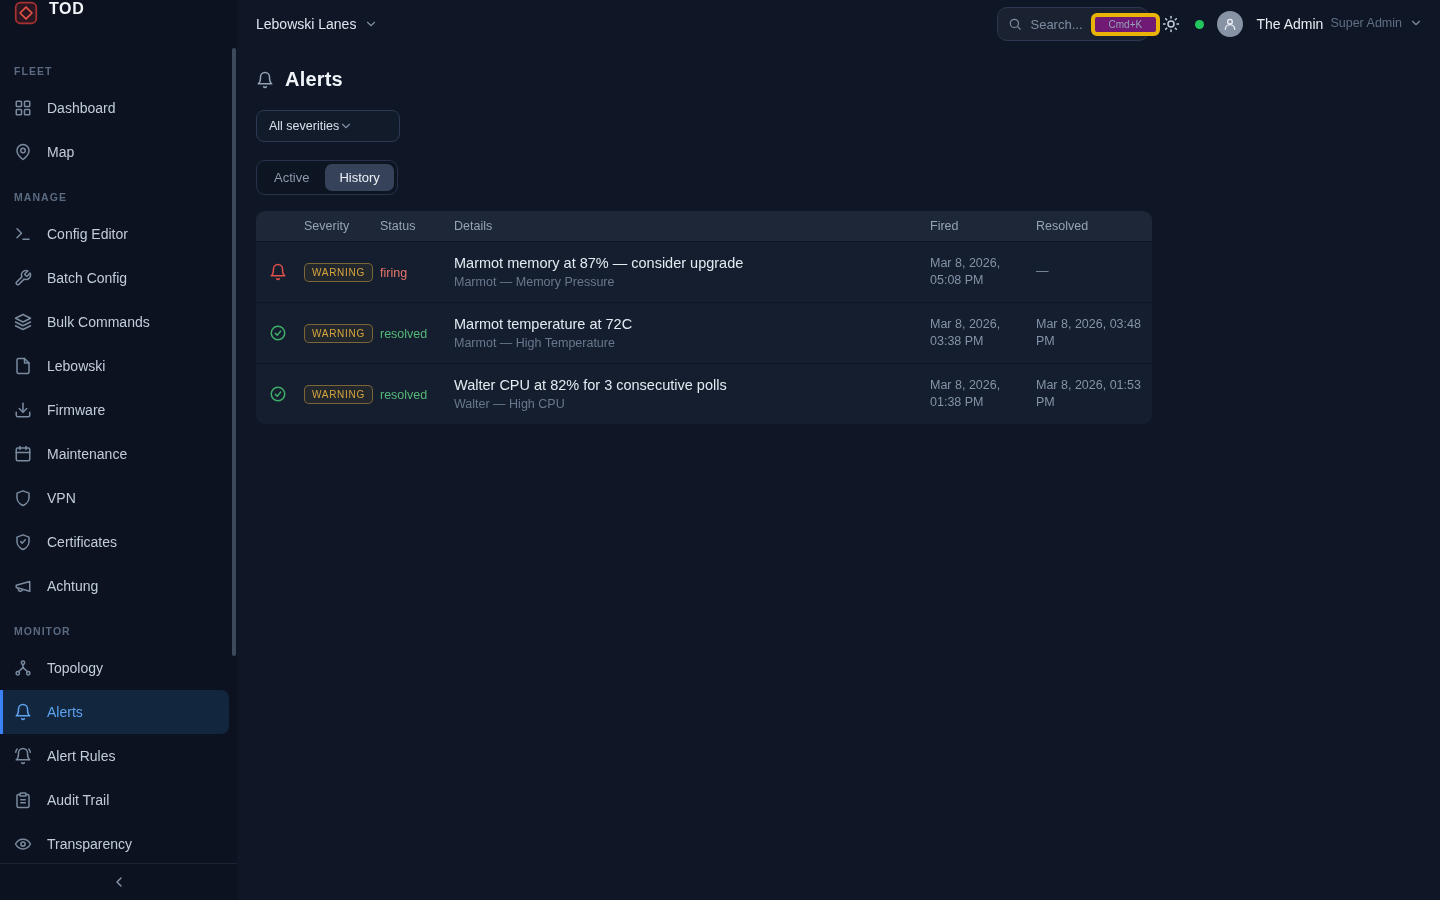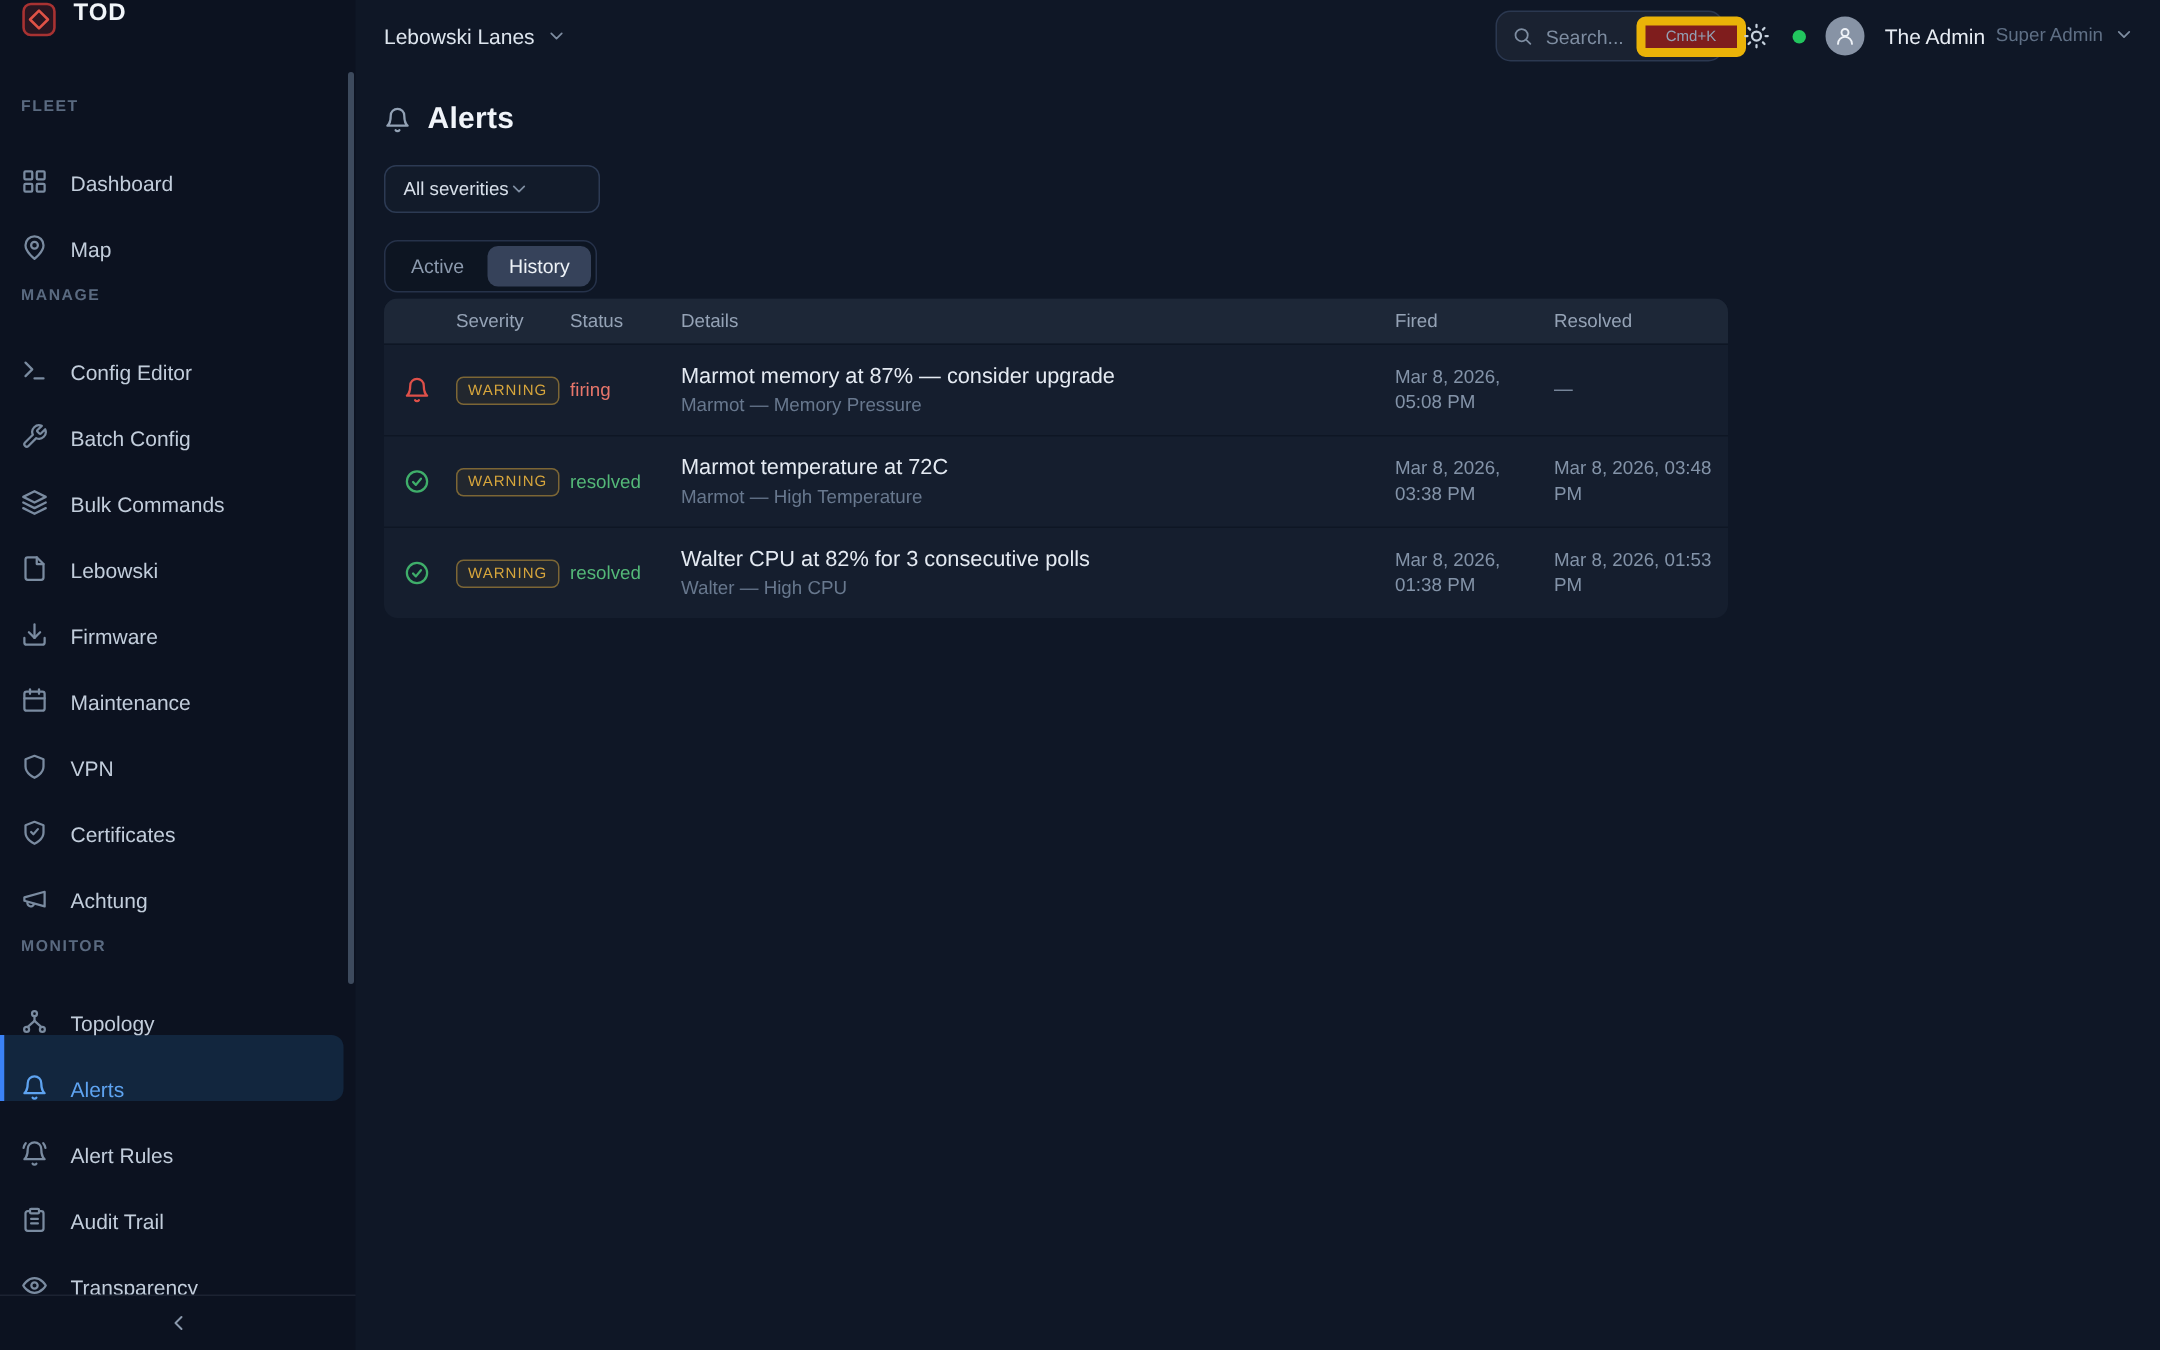--- a/index.html
+++ b/index.html
@@ -7,58 +7,58 @@
   body{font-family:"Liberation Sans",sans-serif;background:#0f1726;color:#e2e8f0;overflow:hidden;position:relative}
   svg.ic{fill:none;stroke:currentColor;stroke-width:2;stroke-linecap:round;stroke-linejoin:round;display:block}
 
   
   .sidebar{position:absolute;left:0;top:0;width:237px;height:900px;background:#0c1220;display:flex;flex-direction:column;z-index:2}
   .brand{height:48px;display:flex;gap:10px;padding:0 13px;flex:none}
   .logo svg{width:26px;height:26px;display:block}
   .brand-name{font-size:16px;font-weight:700;letter-spacing:.04em;color:#f1f5f9}
   .nav{flex:1;overflow:hidden}
   .section-label{font-size:10.5px;font-weight:700;letter-spacing:.1em;color:#5a6a80;padding:17px 14px 9px}
-  .nav-item{display:flex;align-items:flex-end;gap:15px;height:44px;padding:0 14px;font-size:14px;color:#c2cddb;cursor:pointer;background:none;border:none;width:100%;text-align:left;font-family:inherit}
+  .nav-item{display:flex;align-items:center;gap:15px;height:44px;padding:0 14px;font-size:14px;color:#c2cddb;cursor:pointer;background:none;border:none;width:100%;text-align:left;font-family:inherit}
   .nav-item .nav-icon{width:18px;height:18px;color:#7a8ba0;flex:none}
   .nav-icon svg{width:18px;height:18px;display:block}
   .nav-item.active{background:#12263e;border-left:3px solid #3b82f6;padding-left:11px;color:#5ea3f0;border-radius:0 8px 8px 0;width:229px}
   .nav-item.active .nav-icon{color:#5ea3f0}
   .sidebar-footer{flex:none;height:37px;border-top:1px solid rgba(148,163,184,.12);display:flex;align-items:center;justify-content:center}
   .collapse-btn{background:none;border:none;color:#8b99ad;width:28px;height:28px;cursor:pointer;display:flex;align-items:center;justify-content:center}
   .collapse-btn svg{width:16px;height:16px}
   .scroll-thumb{position:absolute;right:1px;top:48px;width:4px;height:608px;background:#3d4a5d;border-radius:2px;cursor:pointer}
 
   
   .topbar{position:absolute;left:237px;top:0;width:1203px;height:48px;display:flex;align-items:center;padding:0 17px 0 19px}
   .org-switcher{display:flex;align-items:center;gap:8px;background:none;border:none;color:#dde5ee;font-size:14px;font-family:inherit;cursor:pointer}
   .chev{width:14px;height:14px;color:#7e8da1}
   .topbar-right{margin-left:auto;display:flex;align-items:center;gap:13px}
   .searchbox{display:flex;align-items:center;gap:8px;width:152px;height:34px;background:#1a2231;border:1px solid #2b3850;border-radius:10px;padding:0 7px 0 10px;cursor:text;font-family:inherit}
   .search-icon{width:14px;height:14px;color:#7e8da1;flex:none}
   .search-ph{font-size:13px;color:#7e8da1;flex:1;text-align:left}
-  .kbd{font-size:10px;color:#93a1b5;border:6px solid #eab308;border-radius:6px;padding:2px 14px;background:#7f1d1d;white-space:nowrap}
+  .kbd{font-size:10px;color:#93a1b5;border:4px solid #eab308;border-radius:6px;padding:2px 14px;background:#701a75;white-space:nowrap}
   .iconbtn{background:none;border:none;color:#c6d1dd;width:20px;height:20px;cursor:pointer;padding:0}
   .iconbtn svg{width:18px;height:18px}
   .status-dot{width:9px;height:9px;border-radius:50%;background:#22c55e}
   .avatar{width:26px;height:26px;border-radius:50%;background:#8793a5;display:flex;align-items:center;justify-content:center;color:#eef2f7;cursor:pointer;flex:none}
   .avatar svg{width:14px;height:14px;stroke-width:2.2}
   .user-menu{display:flex;gap:7px;background:none;border:none;cursor:pointer;font-family:inherit}
   .user-name{font-size:14px;color:#e8edf4}
   .user-role{font-size:12.5px;color:#5f6f85}
 
   
   .main{position:absolute;left:237px;top:48px;width:1203px;height:852px;background:#0f1726;padding:20px 0 0 19px}
   .page-head{display:flex;align-items:center;gap:11px}
   .page-icon{width:18px;height:18px;color:#93a2b5}
   .page-head h1{font-size:20px;font-weight:700;color:#f0f4f9;letter-spacing:.01em}
   .select{margin-top:19px;width:144px;height:32px;display:flex;align-items:center;justify-content:flex-start;background:#121b2a;border:1px solid #2c3a53;border-radius:8px;padding:0 10px 0 12px;color:#d8e0ea;font-size:12.5px;font-family:inherit;cursor:pointer}
   .tabs{margin-top:18px;display:inline-flex;background:#0d1522;border:1px solid #26324a;border-radius:9px;padding:3px;gap:2px}
   .tab{border:none;background:none;color:#8b99ad;font-size:13px;font-family:inherit;padding:6px 14px;border-radius:7px;cursor:pointer}
   .tab.active{background:#36425a;color:#eef2f7}
-  .table{margin-top:4px;width:896px;border-radius:9px;overflow:hidden;background:#151e2e}
+  .table{margin-top:16px;width:896px;border-radius:9px;overflow:hidden;background:#151e2e}
   .thead,.trow{display:grid;grid-template-columns:44px 76px 74px 1fr 106px 120px;align-items:center}
   .thead{height:30px;background:#1d2737;font-size:12.5px;color:#95a3b6}
   .th,.td{padding:0 8px 0 4px}
   .trow{height:61px;border-top:1px solid #0e1624;cursor:pointer}
   .icon-cell{display:flex;justify-content:center;padding:0}
   .row-icon{width:18px;height:18px}
   .bell-red{color:#df5049}
   .check-green{color:#3fae6a}
   .badge{display:inline-block;font-size:10px;font-weight:400;letter-spacing:.07em;color:#d7a63c;border:1px solid rgba(215,166,60,.5);background:rgba(215,166,60,.07);border-radius:5px;padding:3px 7px}
   .status{font-size:12.5px}

